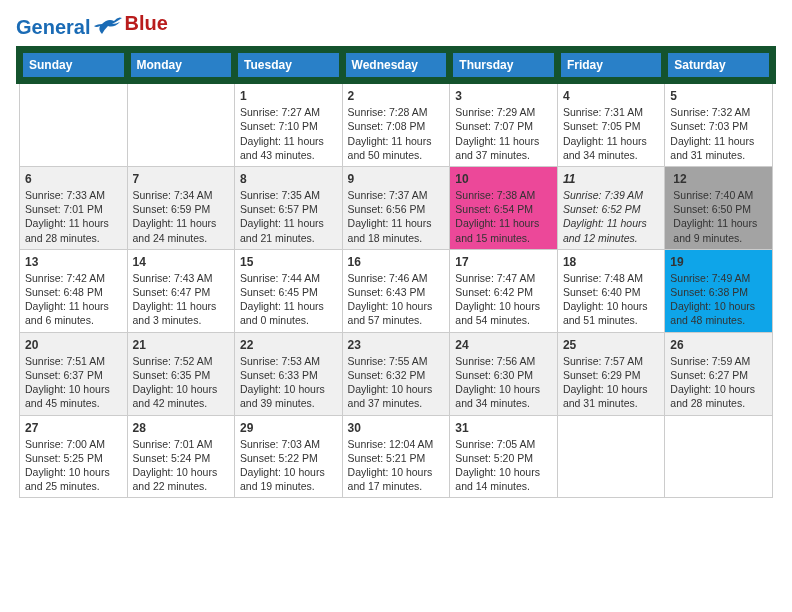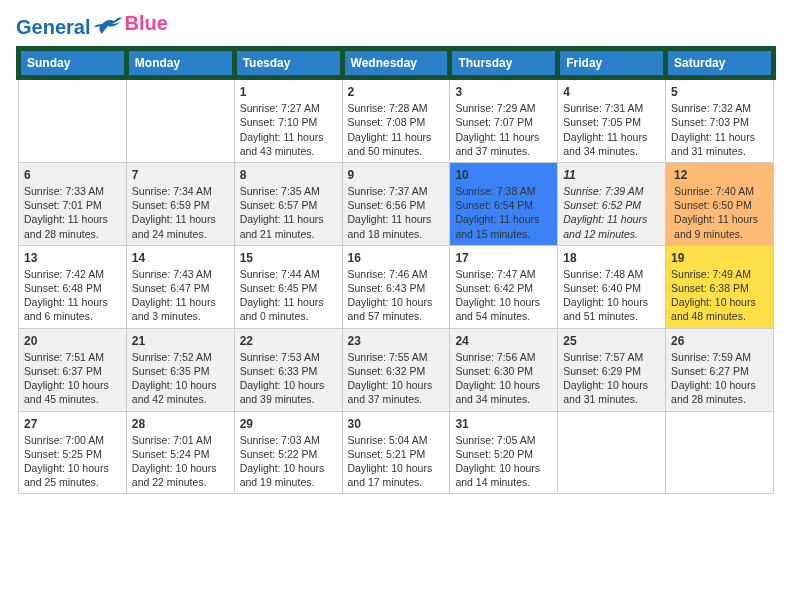--- a/index.html
+++ b/index.html
@@ -41,21 +41,21 @@
       margin-top: 8px;
       font-size: 10.5px;
     }
     .calendar th {
       background: #2980c8;
       color: #fff;
       text-align: left;
       padding: 5px 6px;
       font-size: 12px;
       font-weight: bold;
-      border: 5px solid #14532d;
+      border: 7px solid #14532d;
     }
     .calendar td {
       vertical-align: top;
       padding: 4px 5px;
       border: 1px solid #ccc;
       width: 108px;
       min-height: 70px;
       background: #fff;
       color: #333;
       line-height: 1.35;
@@ -78,21 +78,21 @@
 <div class="header">
   <div class="logo">
     <div style="display:flex;align-items:center;gap:2px;">
       <div style="font-size:20px;font-weight:bold;color:#333;line-height:1;">
         <span style="color:#1a6bb5;">General</span>
       </div>
       <svg width="30" height="22" viewBox="0 0 30 22" style="margin-left:2px;">
         <path d="M8,8 Q14,2 20,5 Q24,0 28,2 Q22,6 18,8 Q22,8 26,6 Q20,12 14,10 Q10,14 8,18 Q4,14 6,10 Q2,12 0,10 Q4,8 8,8 Z" fill="#1a6bb5"></path>
       </svg>
     </div>
-    <div style="font-size:20px;font-weight:bold;color:#ec4899;margin-top:-4px;">Blue</div>
+    <div style="font-size:20px;font-weight:bold;color:#b91c1c;margin-top:-4px;">Blue</div>
   </div>
   <div class="title-block">
     <div class="month-title"></div>
     <div class="location-title"></div>
   </div>
 </div>
 
 <table class="calendar">
   <thead>
     <tr>
@@ -167,35 +167,35 @@
           <div>Daylight: 11 hours</div>
           <div>and 21 minutes.</div>
         </td>
         <td style="background: rgb(240, 240, 240);">
           <span class="day-num">9</span>
           <div>Sunrise: 7:37 AM</div>
           <div>Sunset: 6:56 PM</div>
           <div>Daylight: 11 hours</div>
           <div>and 18 minutes.</div>
         </td>
-        <td style="background: #3b82f6;">
+        <td style="background: #ec4899;">
           <span class="day-num">10</span>
           <div>Sunrise: 7:38 AM</div>
           <div>Sunset: 6:54 PM</div>
           <div>Daylight: 11 hours</div>
           <div>and 15 minutes.</div>
         </td>
         <td style="background: rgb(240, 240, 240); font-style: italic;">
           <span class="day-num">11</span>
           <div>Sunrise: 7:39 AM</div>
           <div>Sunset: 6:52 PM</div>
           <div>Daylight: 11 hours</div>
           <div>and 12 minutes.</div>
         </td>
-        <td style="background: #fdba74; padding-left: 8px;">
+        <td style="background: #a3a3a3; padding-left: 8px;">
           <span class="day-num">12</span>
           <div>Sunrise: 7:40 AM</div>
           <div>Sunset: 6:50 PM</div>
           <div>Daylight: 11 hours</div>
           <div>and 9 minutes.</div>
         </td>
       </tr>
       <tr class="row-odd">
         <td style="background: rgb(255, 255, 255);">
           <span class="day-num">13</span>
@@ -232,21 +232,21 @@
           <div>Daylight: 10 hours</div>
           <div>and 54 minutes.</div>
         </td>
         <td style="background: rgb(255, 255, 255);">
           <span class="day-num">18</span>
           <div>Sunrise: 7:48 AM</div>
           <div>Sunset: 6:40 PM</div>
           <div>Daylight: 10 hours</div>
           <div>and 51 minutes.</div>
         </td>
-        <td style="background: #fde047;">
+        <td style="background: #0ea5e9;">
           <span class="day-num">19</span>
           <div>Sunrise: 7:49 AM</div>
           <div>Sunset: 6:38 PM</div>
           <div>Daylight: 10 hours</div>
           <div>and 48 minutes.</div>
         </td>
       </tr>
       <tr class="row-even">
         <td style="background: rgb(240, 240, 240);">
           <span class="day-num">20</span>
@@ -315,21 +315,21 @@
         </td>
         <td style="background: rgb(255, 255, 255);">
           <span class="day-num">29</span>
           <div>Sunrise: 7:03 AM</div>
           <div>Sunset: 5:22 PM</div>
           <div>Daylight: 10 hours</div>
           <div>and 19 minutes.</div>
         </td>
         <td style="background: rgb(255, 255, 255);">
           <span class="day-num">30</span>
-          <div>Sunrise: 5:04 AM</div>
+          <div>Sunrise: 12:04 AM</div>
           <div>Sunset: 5:21 PM</div>
           <div>Daylight: 10 hours</div>
           <div>and 17 minutes.</div>
         </td>
         <td style="background: rgb(255, 255, 255);">
           <span class="day-num">31</span>
           <div>Sunrise: 7:05 AM</div>
           <div>Sunset: 5:20 PM</div>
           <div>Daylight: 10 hours</div>
           <div>and 14 minutes.</div>

